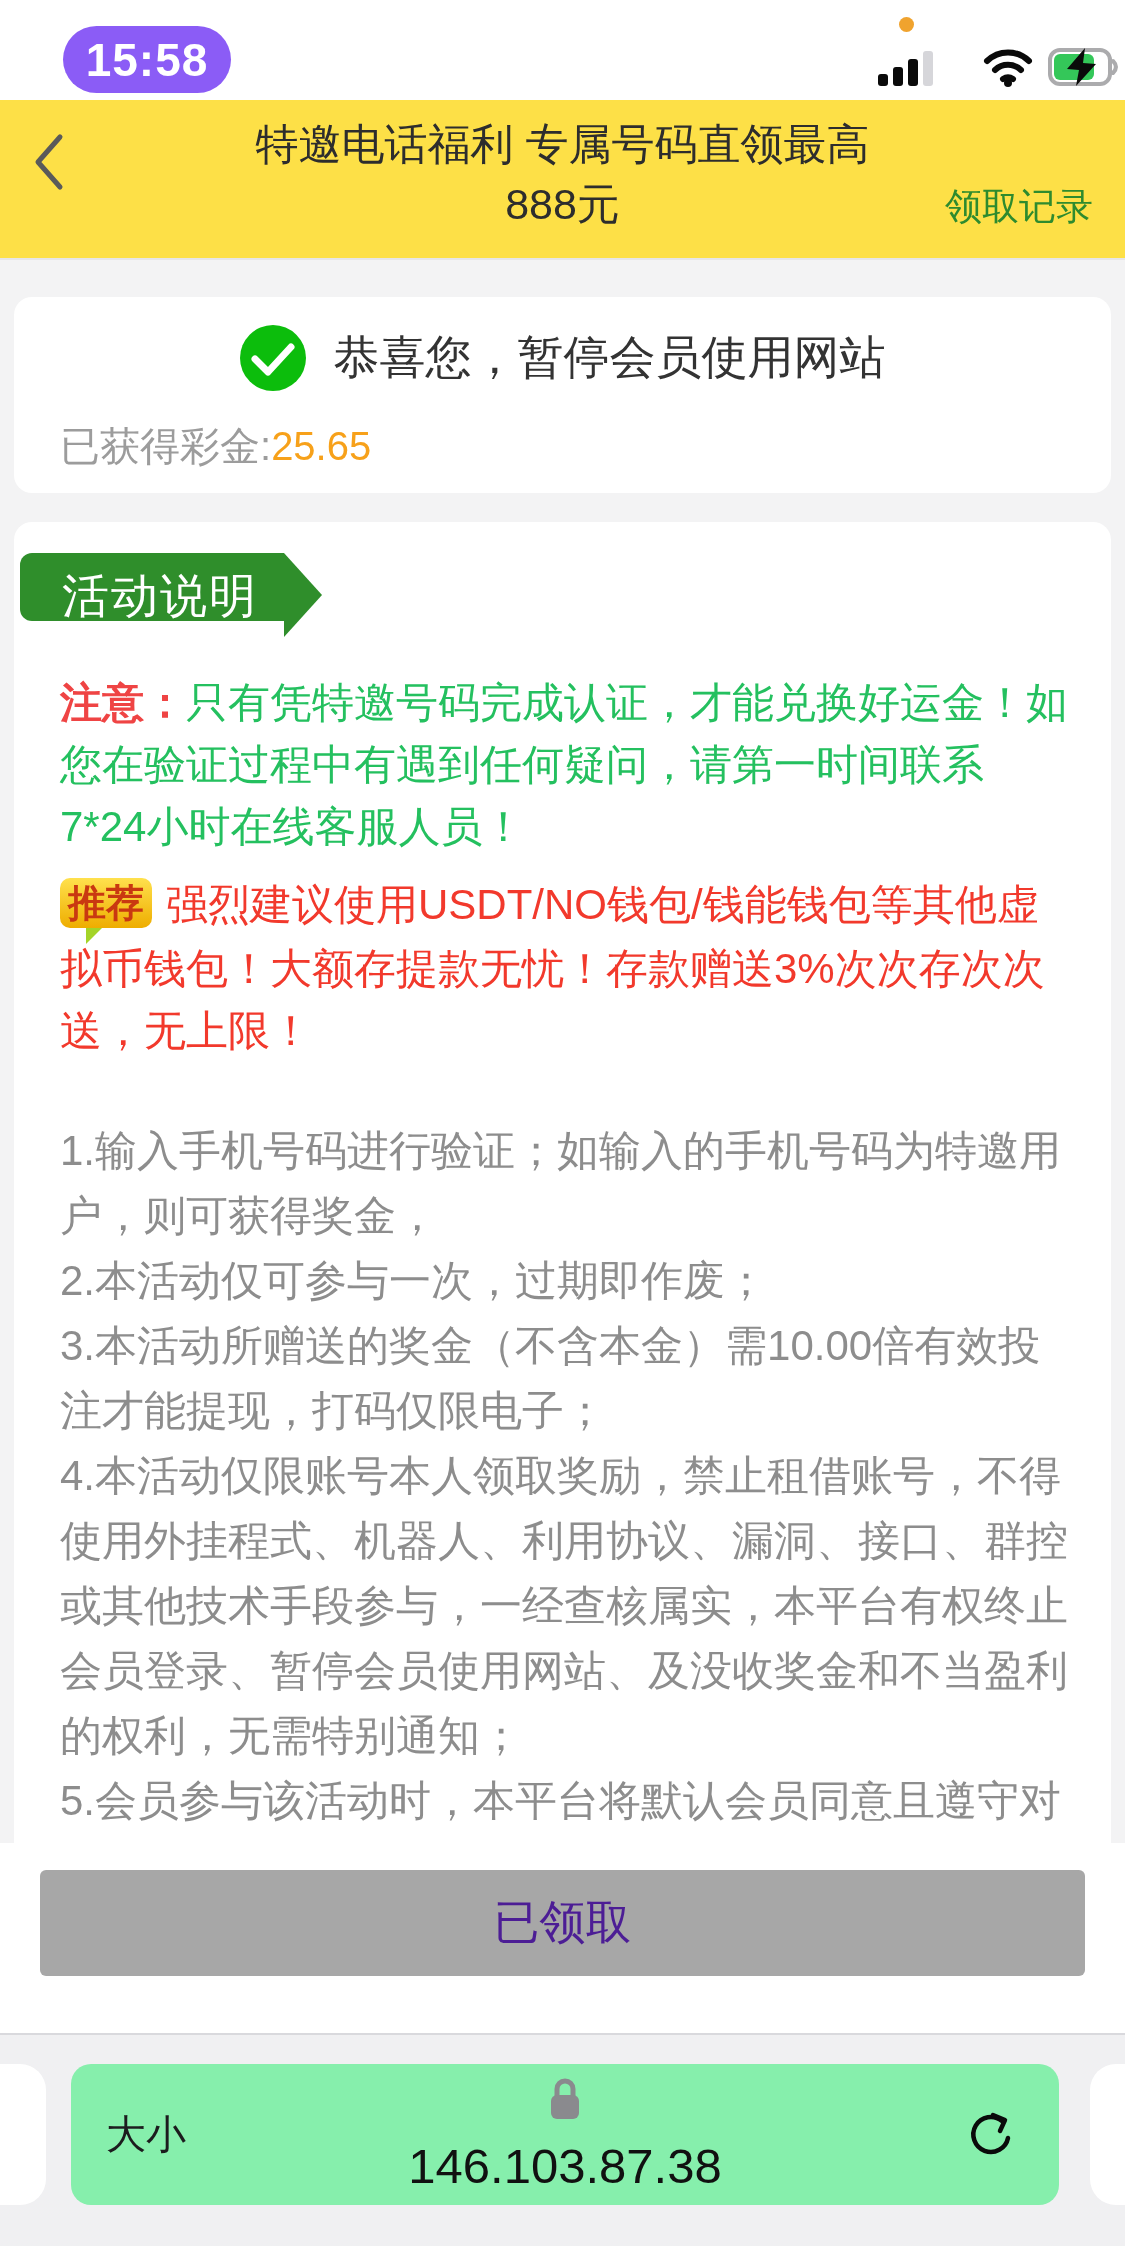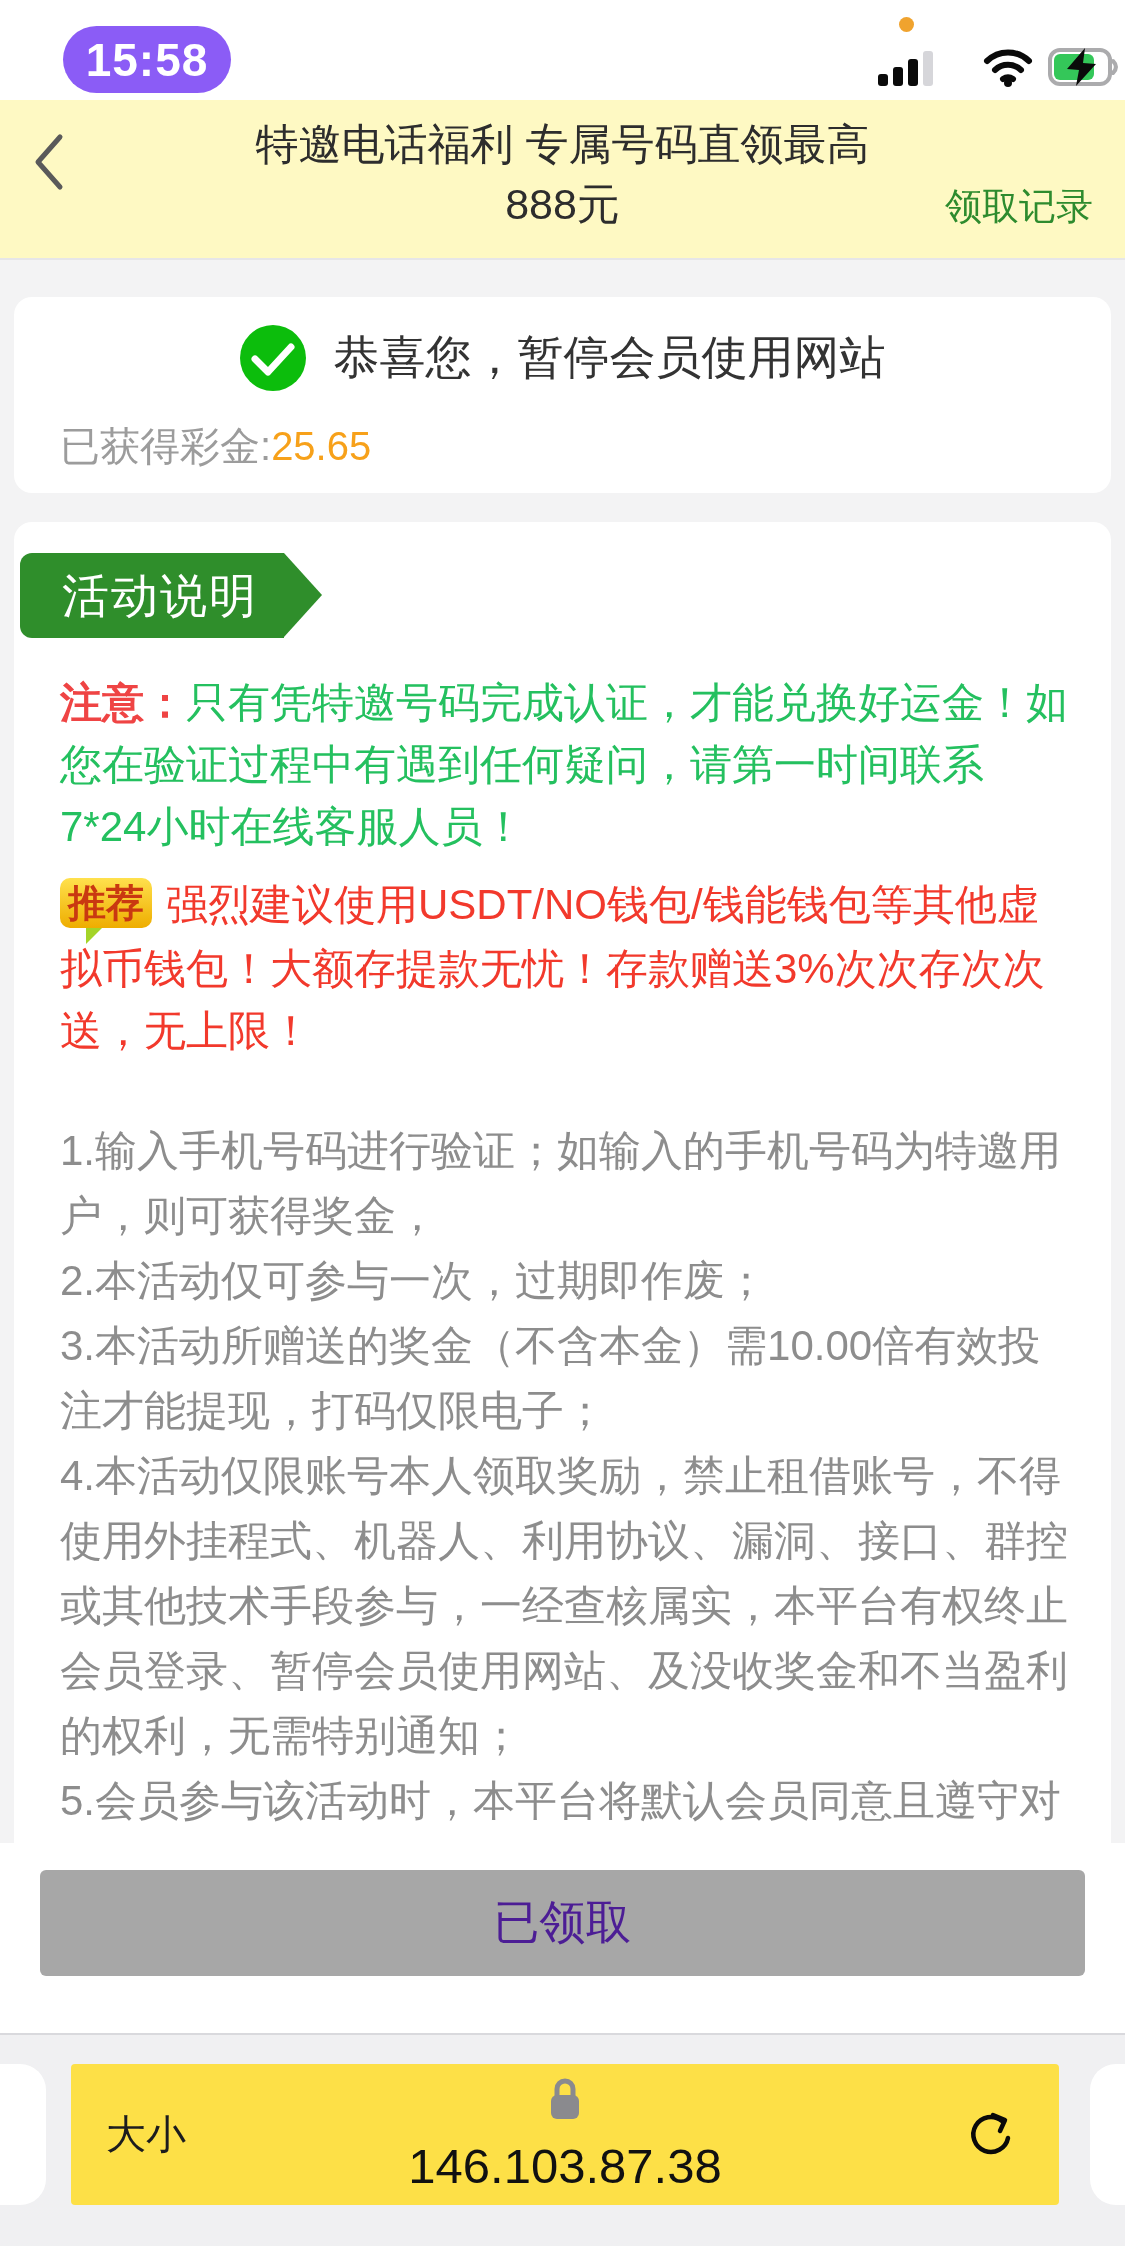--- a/index.html
+++ b/index.html
@@ -16,39 +16,39 @@
   .signal{position:absolute;left:878px;top:50px;width:62px;height:36px;}
   .signal i{position:absolute;bottom:0;width:10px;border-radius:3px;background:#0a0a0a;}
   .signal i:nth-child(1){left:0;height:12px;}
   .signal i:nth-child(2){left:15px;height:19px;}
   .signal i:nth-child(3){left:30px;height:27px;}
   .signal i:nth-child(4){left:45px;height:35px;background:#d6d6da;}
   .wifi{position:absolute;left:982px;top:48px;}
   .battery{position:absolute;left:1048px;top:48px;}
 
   
-  .nav-bar{position:absolute;left:0;top:100px;width:1125px;height:158px;background:#fef9c3;
+  .nav-bar{position:absolute;left:0;top:100px;width:1125px;height:158px;background:#fde047;
            border-bottom:2px solid #e6e6e8;}
   .nav-back{position:absolute;left:30px;top:32px;width:40px;height:60px;}
   .nav-title{position:absolute;left:50%;top:14px;transform:translateX(-50%);width:630px;
              text-align:center;font-size:43px;line-height:60px;color:#2d2d2d;font-weight:500;}
   .nav-link{position:absolute;right:32px;top:82px;font-size:37px;color:#2e8b2e;}
 
   
   .card{position:absolute;left:14px;width:1097px;background:#ffffff;border-radius:18px;}
   .card-result{top:297px;height:196px;}
   .result-row{position:absolute;left:0;top:28px;width:100%;display:flex;align-items:center;justify-content:center;gap:28px;}
   .check-circle{width:66px;height:66px;border-radius:50%;background:#0cbd0c;flex:0 0 auto;
                 display:flex;align-items:center;justify-content:center;}
   .result-msg{font-size:46px;color:#333;}
   .bonus-line{position:absolute;left:46px;top:122px;font-size:40px;color:#9c9c9c;}
   .bonus-value{color:#f7a11a;}
 
   .card-activity{top:522px;height:1390px;overflow:hidden;}
-  .ribbon{position:absolute;left:6px;top:31px;height:85px;background:#2f8e2b;
+  .ribbon{position:absolute;left:6px;top:31px;height:68px;background:#2f8e2b;
           border-radius:12px 0 0 12px;color:#fff;font-size:47px;line-height:85px;
           padding:0 26px 0 42px;letter-spacing:2px;}
   .ribbon:after{content:"";position:absolute;left:100%;top:0;width:0;height:0;
           border-top:42.5px solid transparent;border-bottom:42.5px solid transparent;
           border-left:38px solid #2f8e2b;}
   .activity-text{position:absolute;left:46px;top:150px;width:1010px;font-size:42px;line-height:62px;}
   .activity-text p{margin:0;}
   .notice-label{color:#ef4444;font-weight:bold;}
   .notice-text{color:#24c05f;}
   .p-recommend{margin-top:16px !important;}
@@ -66,22 +66,22 @@
   .claim-btn{position:absolute;left:40px;top:27px;width:1045px;height:106px;background:#a7a7a7;
              border:none;border-radius:6px;color:#4c1d95;font-size:46px;
              display:flex;align-items:center;justify-content:center;}
 
   
   .safari{position:absolute;left:0;top:2033px;width:1125px;height:213px;
           background:#f0f0f2;border-top:2px solid #d9d9dd;}
   .tab-frag{position:absolute;top:29px;height:141px;background:#ffffff;border-radius:26px;}
   .tab-frag.left{left:-62px;width:108px;}
   .tab-frag.right{left:1090px;width:140px;}
-  .url-pill{position:absolute;left:71px;top:29px;width:988px;height:141px;background:#fde047;
-            border-radius:4px;}
+  .url-pill{position:absolute;left:71px;top:29px;width:988px;height:141px;background:#86efac;
+            border-radius:20px;}
   .font-size-btn{position:absolute;left:35px;top:0;height:141px;display:flex;align-items:center;
             font-size:40px;color:#1c1c1e;}
   .url-center{position:absolute;left:0;top:0;width:100%;height:141px;display:flex;
             align-items:center;justify-content:center;gap:16px;flex-direction:column;}
   .url-text{font-size:49px;color:#111;}
   .reload{position:absolute;right:42px;top:44px;}
 </style>
 </head>
 <body>
 

